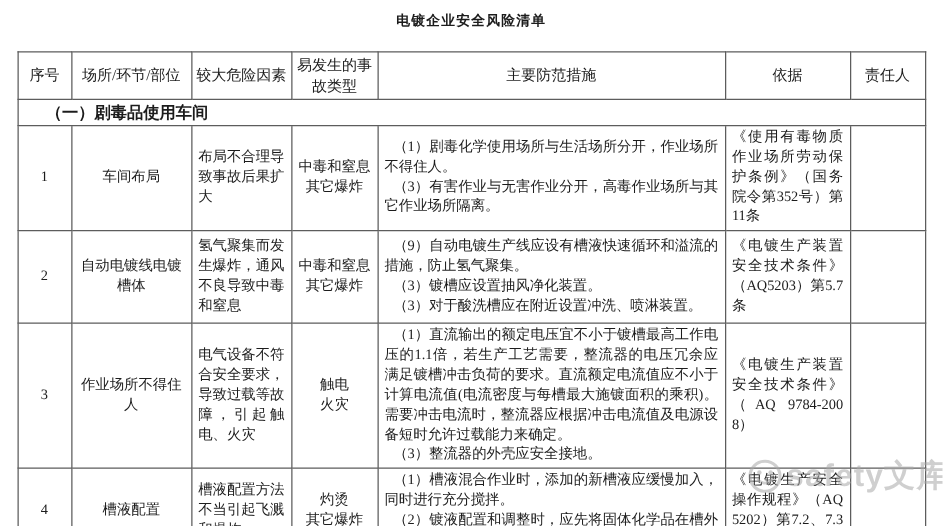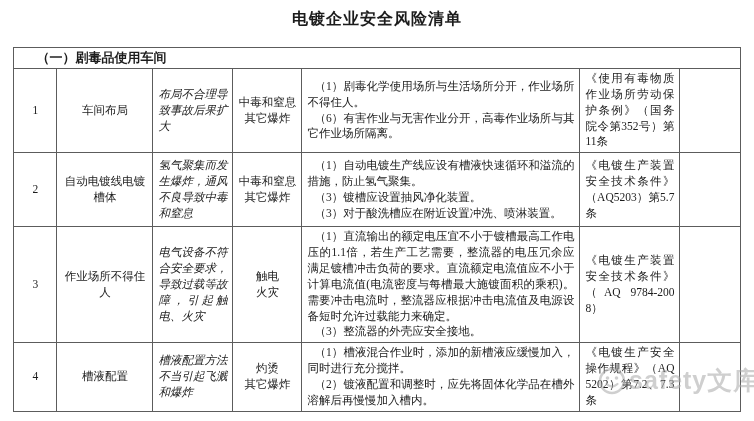--- a/index.html
+++ b/index.html
@@ -6,21 +6,21 @@
   html, body { width: 754px; background: #ffffff; }
   body {
     height: 421px;
     position: relative;
     font-family: "Liberation Serif", "DejaVu Serif", serif;
     color: #1c1c1c;
     overflow: hidden;
   }
   .page-title {
     text-align: center;
-    font-size: 16px;
+    font-size: 11px;
     font-weight: bold;
     padding-top: 9px;
     letter-spacing: 1px;
   }
   table.risk-table {
     border-collapse: collapse;
     table-layout: fixed;
     width: 726px;
     margin: 17px auto 0 auto;
   }
@@ -37,21 +37,21 @@
     font-size: 12px;
     text-align: center;
   }
   tr.hdr      { height: 38px; }
   tr.sec-row  { height: 18px; }
   tr.row-1    { height: 69px; }
   tr.row-2    { height: 74px; }
   tr.row-3    { height: 106px; }
   tr.row-4    { height: 60px; }
   td.c-no, td.c-place, td.c-hazard, td.c-type { text-align: center; }
-  td.c-hazard { text-align: left; padding: 1px 5px; text-align: justify; font-style: italic; }
+  td.c-hazard { text-align: left; padding: 1px 5px; text-align: justify; }
   td.c-measures {
     vertical-align: middle;
     text-align: justify;
     padding: 2px 5px;
   }
   td.c-measures p { margin: 0; text-indent: 7px; }
   td.c-basis {
     text-align: justify;
     padding: 2px 5px;
   }
@@ -90,51 +90,60 @@
   <colgroup>
     <col style="width:43px">
       <col style="width:96px">
       <col style="width:80px">
     <col style="width:69px">
       <col style="width:278px">
       <col style="width:100px">
     <col style="width:60px">
   </colgroup>
   <tbody>
+    <tr class="hdr">
+      <th>序号</th>
+      <th>场所/环节/部位</th>
+      <th>较大危险因素</th>
+      <th>易发生的事故类型</th>
+      <th>主要防范措施</th>
+      <th>依据</th>
+      <th>责任人</th>
+    </tr>
 
     <tr class="sec-row">
       <td class="sec-cell" colspan="7">（一）剧毒品使用车间</td>
     </tr>
 
     <tr class="row-1">
       <td class="c-no">1</td>
       <td class="c-place">车间布局</td>
       <td class="c-hazard">布局不合理导致事故后果扩大</td>
       <td class="c-type">
         <div>中毒和窒息</div>
         <div>其它爆炸</div>
       </td>
       <td class="c-measures">
         <p>（1）剧毒化学使用场所与生活场所分开，作业场所不得住人。</p>
-        <p>（6）有害作业与无害作业分开，高毒作业场所与其它作业场所隔离。</p>
+        <p>（3）有害作业与无害作业分开，高毒作业场所与其它作业场所隔离。</p>
       </td>
       <td class="c-basis">《使用有毒物质作业场所劳动保护条例》（国务院令第352号）第11条</td>
       <td class="c-resp"></td>
     </tr>
 
     <tr class="row-2">
       <td class="c-no">2</td>
       <td class="c-place">自动电镀线电镀槽体</td>
       <td class="c-hazard">氢气聚集而发生爆炸，通风不良导致中毒和窒息</td>
       <td class="c-type">
         <div>中毒和窒息</div>
         <div>其它爆炸</div>
       </td>
       <td class="c-measures">
-        <p>（1）自动电镀生产线应设有槽液快速循环和溢流的措施，防止氢气聚集。</p>
+        <p>（9）自动电镀生产线应设有槽液快速循环和溢流的措施，防止氢气聚集。</p>
         <p>（3）镀槽应设置抽风净化装置。</p>
         <p>（3）对于酸洗槽应在附近设置冲洗、喷淋装置。</p>
       </td>
       <td class="c-basis">《电镀生产装置安全技术条件》（AQ5203）第5.7条</td>
       <td class="c-resp"></td>
     </tr>
 
     <tr class="row-3">
       <td class="c-no">3</td>
       <td class="c-place">作业场所不得住人</td>

